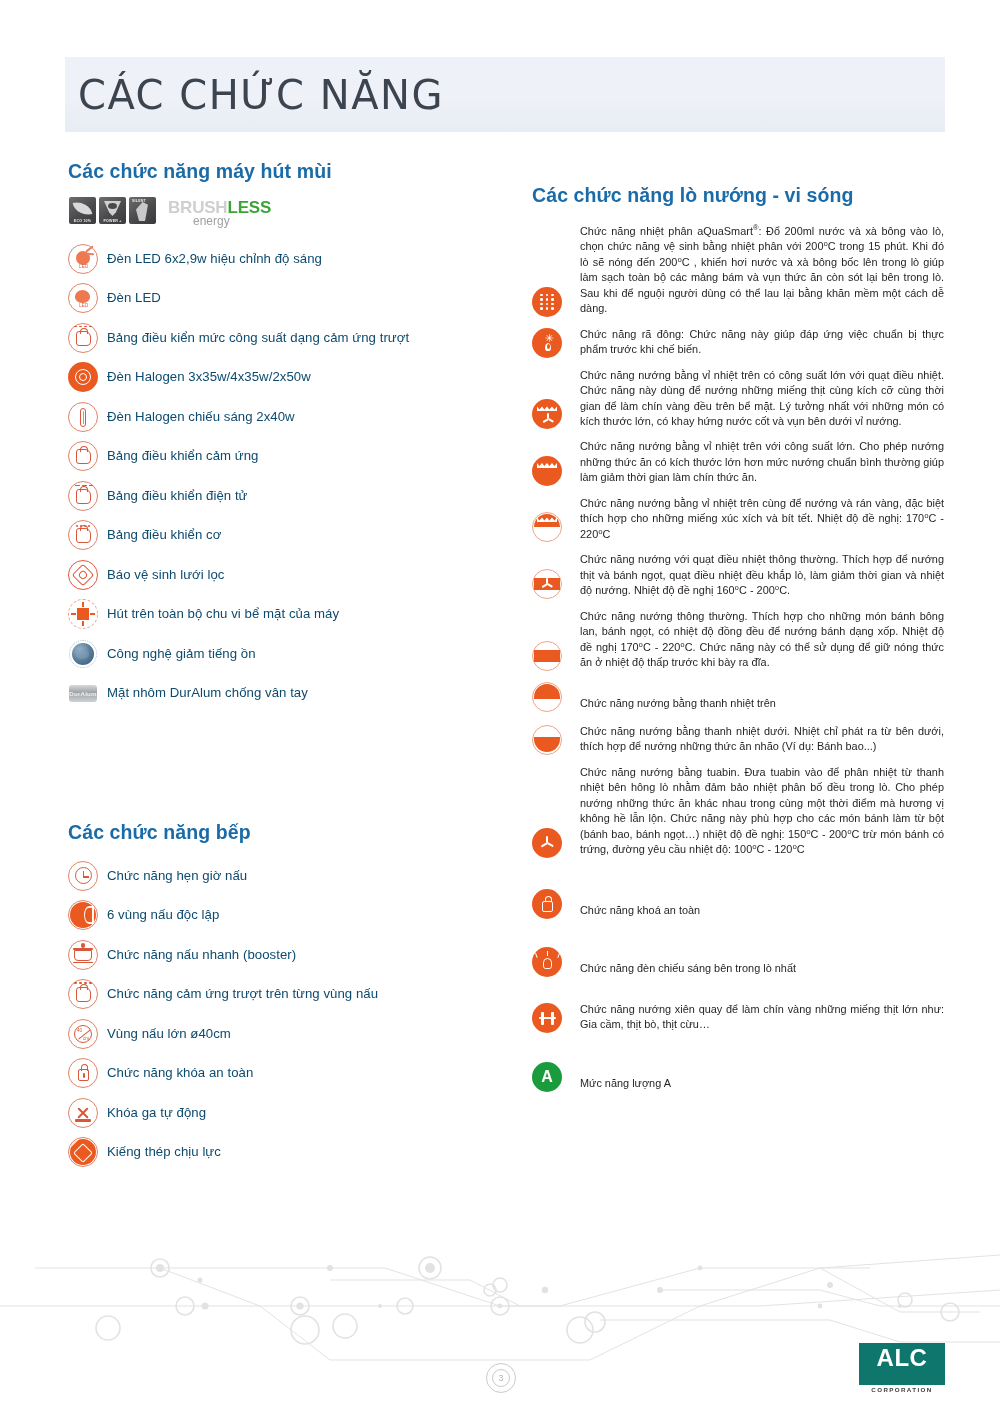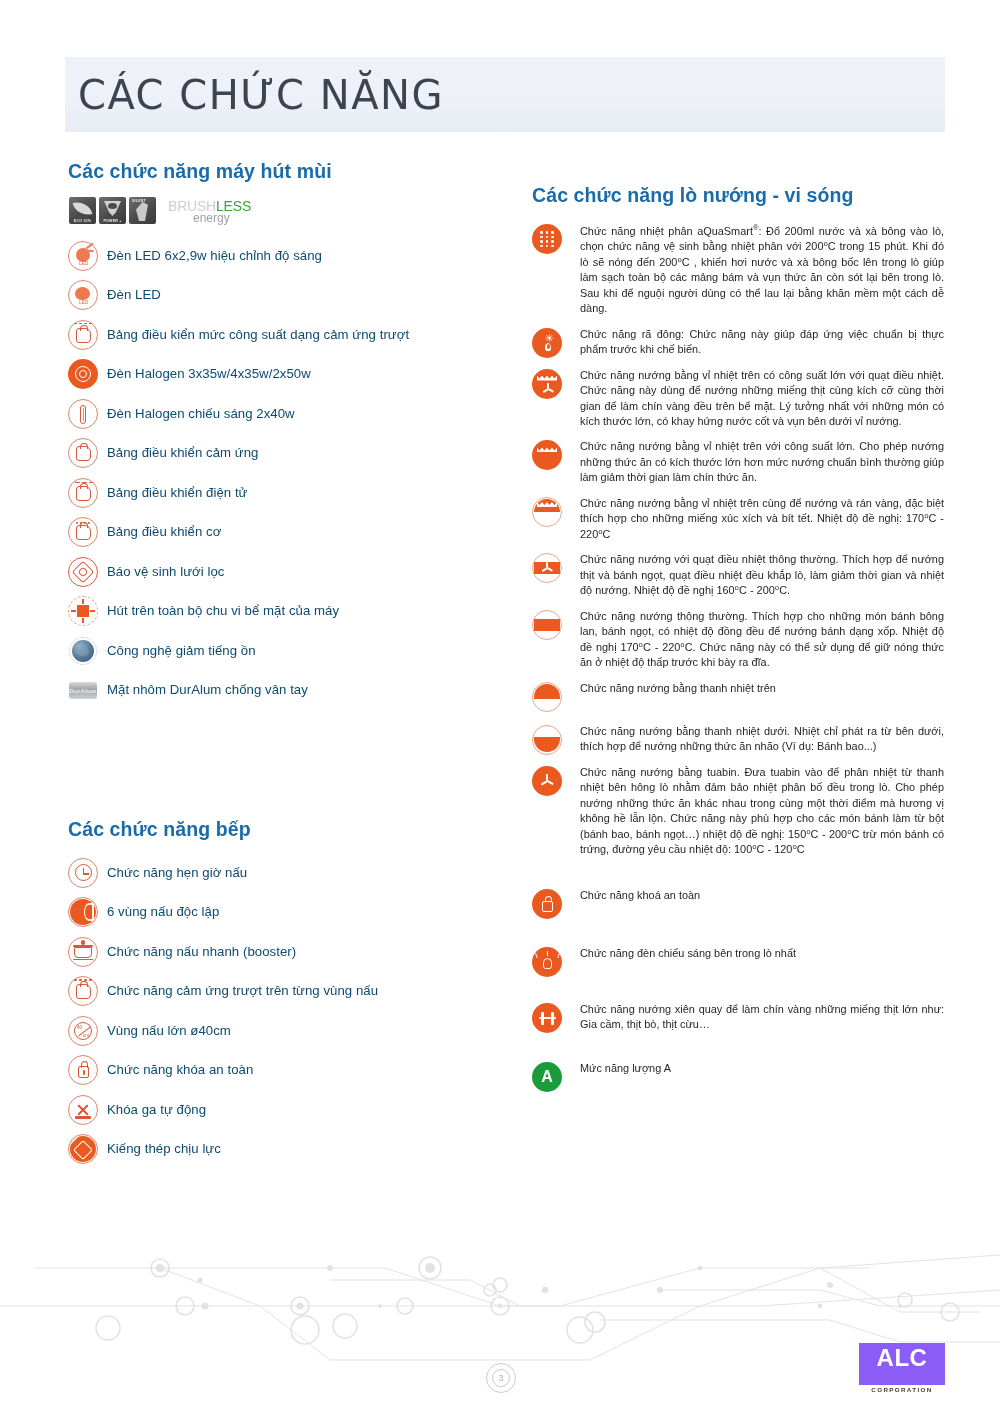--- a/index.html
+++ b/index.html
@@ -66,21 +66,21 @@
   }
   .sq-badge .b-cap{
     position:absolute;left:3px;top:2px;font-size:3.6px;color:#e7e7e7;
     letter-spacing:0.2px;font-weight:bold;
   }
   .sq-badge .b-lbl{
     position:absolute;left:0;right:0;bottom:1px;text-align:center;
     font-size:3.6px;color:#eaeaea;letter-spacing:0.2px;font-weight:bold;
   }
   .brushless{margin-left:9px;line-height:1;padding-top:2px;}
-  .brushless .bl-row1{font-size:14px;font-weight:normal;letter-spacing:-0.2px;}
+  .brushless .bl-row1{font-size:17px;font-weight:bold;letter-spacing:-0.2px;}
   .brushless .bl-brush{color:#cfcfcf;}
   .brushless .bl-less{color:#3aa535;}
   .brushless .bl-row2{font-size:12px;color:#9fa0a2;margin-top:-1px;margin-left:25px;}
 
   
   .feat{display:flex;align-items:center;margin-bottom:0;height:39.5px;}
   .feat .ic{flex:0 0 30px;width:30px;height:30px;position:relative;margin-right:9px;}
   .feat .tx{font-size:13.2px;color:#0c4a6e;line-height:1.25;letter-spacing:0.05px;}
 
   .ring{
@@ -191,21 +191,21 @@
   .gasx:before,.gasx:after{content:"";position:absolute;left:1px;top:7px;width:14px;height:2.2px;background:#d9573a;border-radius:1px;}
   .gasx:before{transform:rotate(45deg);}
   .gasx:after{transform:rotate(-45deg);}
   .gasbase{position:absolute;left:7px;top:21px;width:16px;height:3px;background:#d9573a;border-radius:1px;}
 
   .glassd{position:absolute;left:2px;top:2px;width:26px;height:26px;border-radius:50%;background:#ea5a20;overflow:hidden;}
   .glassd:before{content:"";position:absolute;left:6px;top:7px;width:14px;height:14px;border:1.6px solid #fff;box-sizing:border-box;transform:rotate(45deg);border-radius:2px;}
   .glassd:after{content:"";position:absolute;left:-2px;top:-2px;width:15px;height:30px;background:#fff;opacity:.92;transform:rotate(45deg) translate(-14px,-2px);}
 
   
-  .oitem{display:flex;align-items:flex-start;margin-bottom:10px;}
+  .oitem{display:flex;align-items:flex-end;margin-bottom:10px;}
   .oitem .oic{flex:0 0 30px;width:30px;height:30px;position:relative;margin-right:18px;margin-top:1px;}
   .oitem .otx{
     font-size:10.9px;line-height:1.42;color:#231f20;text-align:justify;
     width:364px;letter-spacing:0.01px;
   }
   .oitem .otx sup{font-size:7.4px;vertical-align:super;}
   .ocirc{position:absolute;inset:0;border-radius:50%;background:#ea5a20;}
   .ocirc.green{background:#1a9b3c;}
   .ocirc.hollow{background:transparent;border:1.1px solid #efa388;box-sizing:border-box;}
 
@@ -239,21 +239,21 @@
     position:absolute;left:486px;bottom:22px;width:28px;height:28px;border-radius:50%;
     border:1.6px solid #c9cacb;display:flex;align-items:center;justify-content:center;
   }
   .pagenum .inner{
     width:16px;height:16px;border-radius:50%;border:1.4px solid #c9cacb;
     display:flex;align-items:center;justify-content:center;
     font-size:9px;color:#b4b5b6;
   }
   .logo{position:absolute;right:55px;bottom:22px;width:86px;text-align:center;}
   .logo .mark{
-    background:#8b5cf6;color:#ffffff;font-size:24px;font-weight:bold;
+    background:#0f766e;color:#ffffff;font-size:24px;font-weight:bold;
     letter-spacing:0.5px;line-height:29px;height:42px;
     font-family:"Liberation Sans",sans-serif;
   }
   .logo .sub{font-size:6.2px;letter-spacing:1.4px;color:#3d3d3d;margin-top:1.5px;font-weight:bold;}
 </style>
 </head>
 <body>
 
 <div class="page">
 

